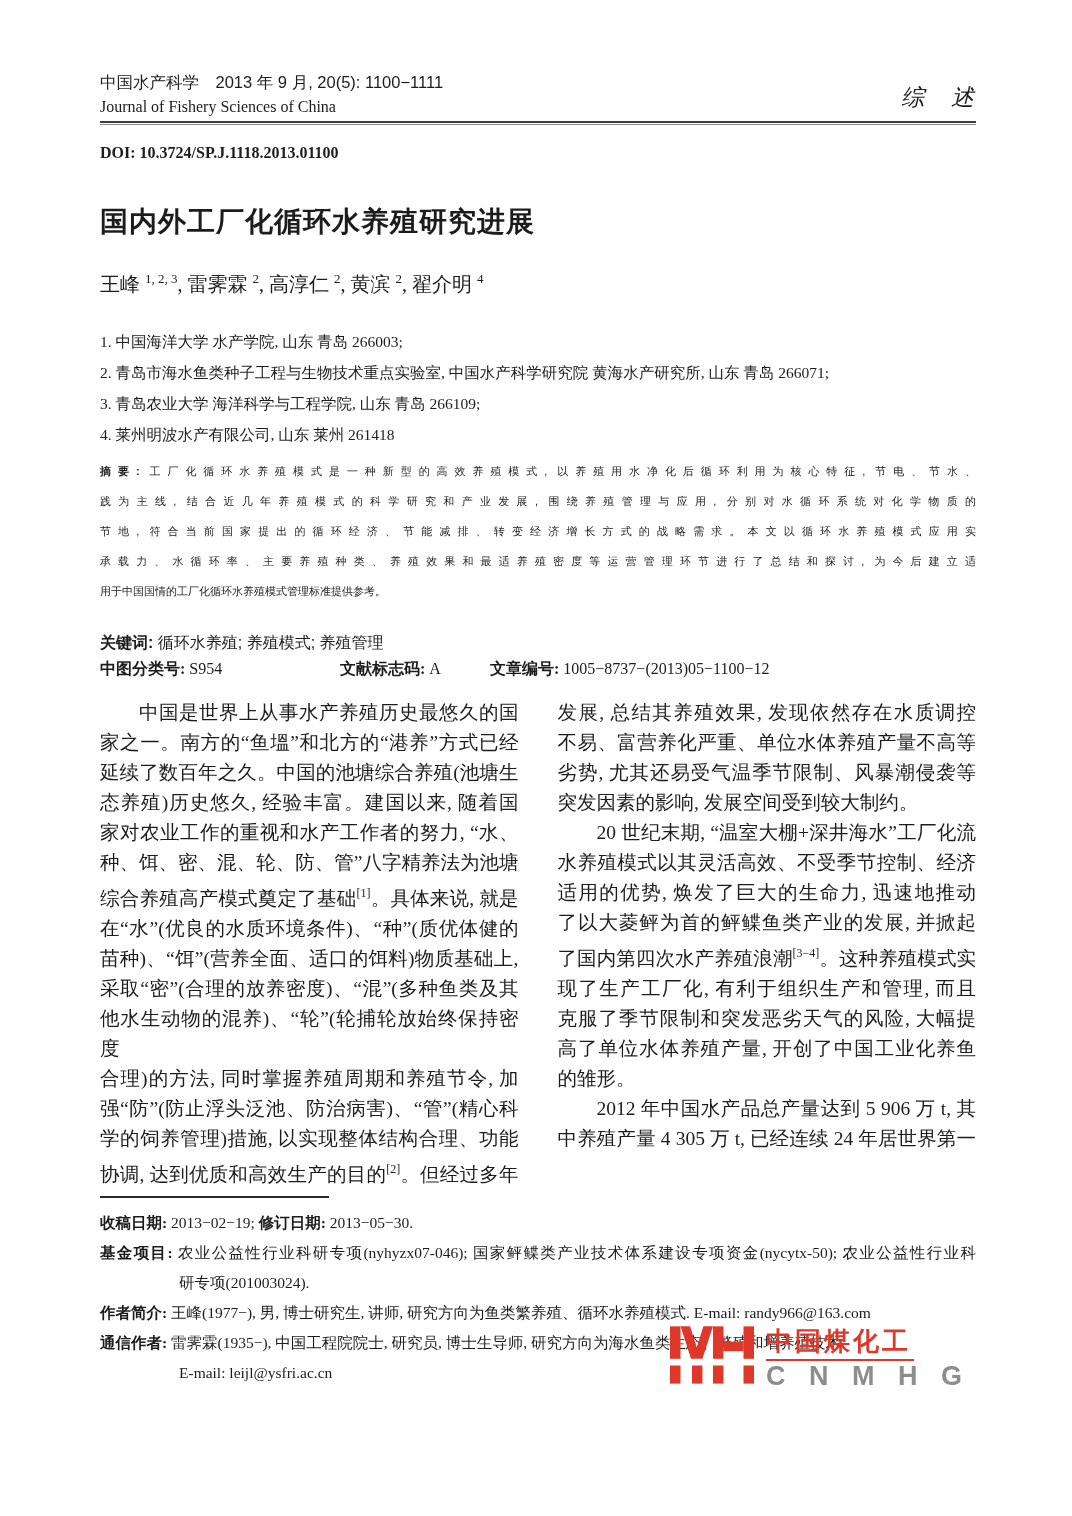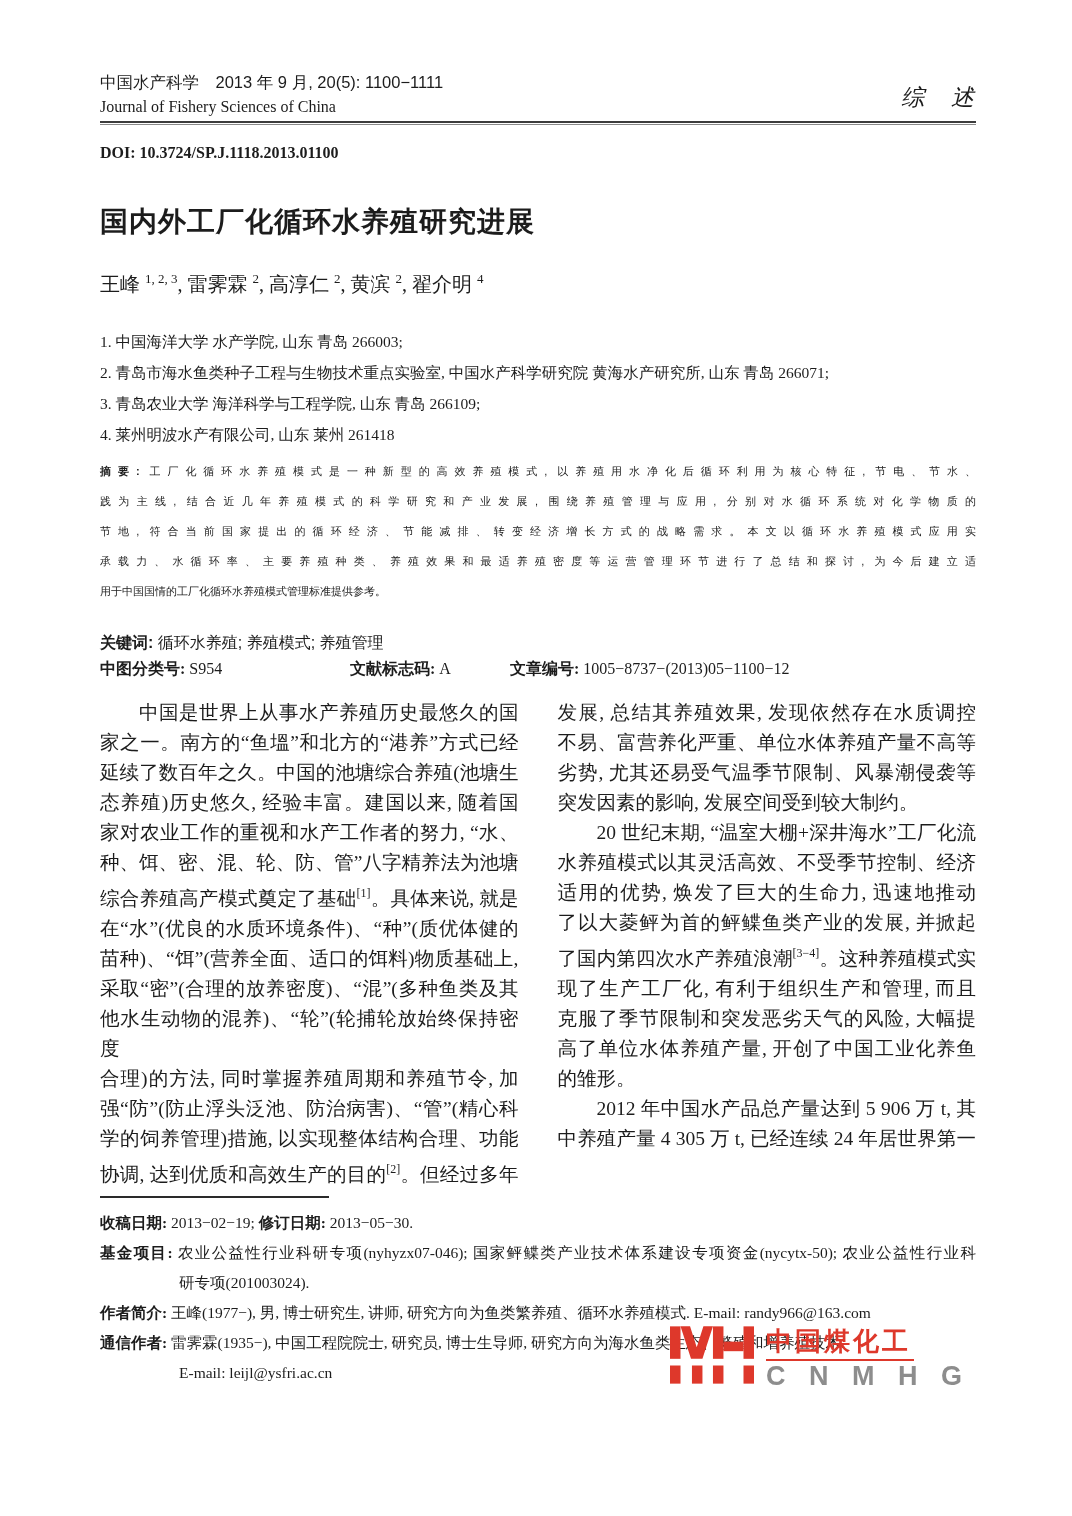--- a/index.html
+++ b/index.html
@@ -1,18 +1,18 @@
 <!DOCTYPE html>
 <html><head>
 <meta charset="utf-8">
 <style>
   * { margin:0; padding:0; box-sizing:border-box; }
   html,body { width:1072px; height:1516px; }
   body { background:#ffffff; color:#1c1c1c; font-family:"Liberation Serif","DejaVu Serif",serif; position:relative; }
-  .content { position:absolute; left:100px; width:876px;gap:10px; }
+  .content { position:absolute; left:100px; width:876px; }
 
   
   .header-row { top:70px; display:flex; justify-content:space-between; align-items:flex-start; }
   .jr-cn { font-size:16.5px; line-height:25px; font-family:"Liberation Sans","DejaVu Sans",sans-serif; }
   .jr-en { font-size:16px; line-height:24px; }
   .col-label { font-size:23px; font-style:italic; letter-spacing:2px; padding-top:12px;text-align:right; }
   .rule { top:121px; height:4px; border-top:2px solid #3c3c3c; border-bottom:1px solid #8a8a8a; }
   .doi { top:144px; font-size:16px; font-weight:bold; }
 
   

